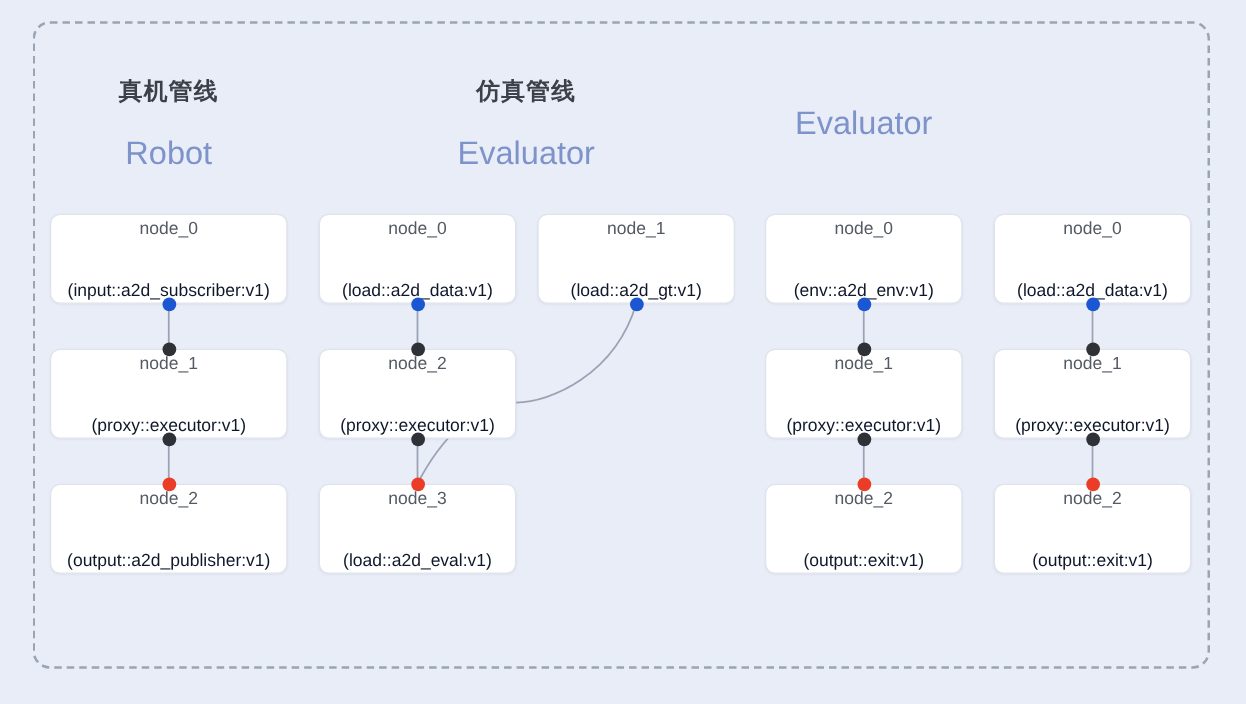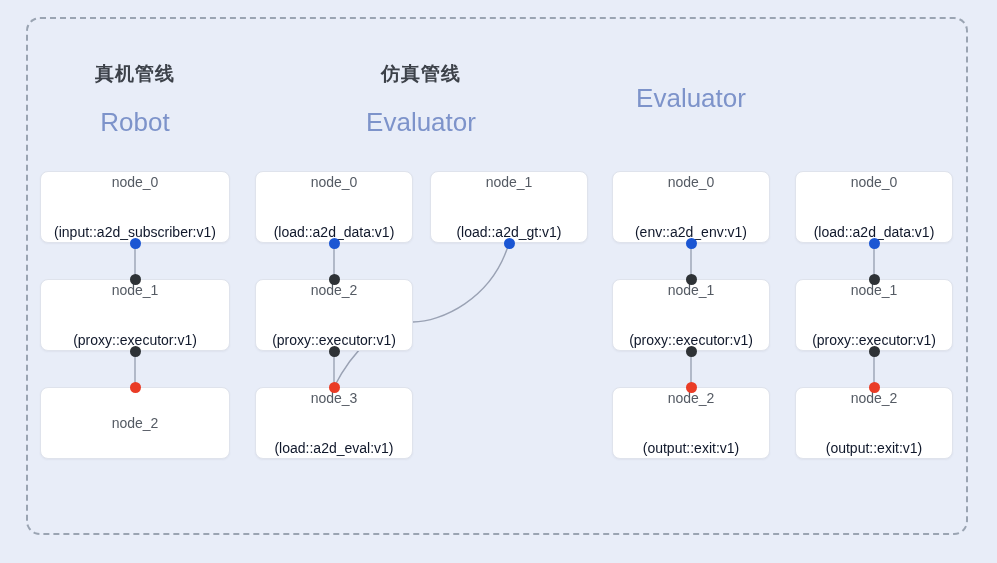--- a/index.html
+++ b/index.html
@@ -133,20 +133,21 @@
       <div class="node-box" style="left: 40px; top: 171px; width: 190px; height: 72px;">
         <div class="node-title">node_0</div>
         <div class="node-sub">(input::a2d_subscriber:v1)</div>
       </div>
       <div class="node-box" style="left: 40px; top: 279px; width: 190px; height: 72px;">
         <div class="node-title">node_1</div>
         <div class="node-sub">(proxy::executor:v1)</div>
       </div>
       <div class="node-box" style="left: 40px; top: 387px; width: 190px; height: 72px;">
         <div class="node-title">node_2</div>
+        <div class="node-sub">(output::a2d_publisher:v1)</div>
       </div>
       <div class="node-box" style="left: 255px; top: 171px; width: 158px; height: 72px;">
         <div class="node-title">node_0</div>
         <div class="node-sub">(load::a2d_data:v1)</div>
       </div>
       <div class="node-box" style="left: 430px; top: 171px; width: 158px; height: 72px;">
         <div class="node-title">node_1</div>
         <div class="node-sub">(load::a2d_gt:v1)</div>
       </div>
       <div class="node-box" style="left: 255px; top: 279px; width: 158px; height: 72px;">

